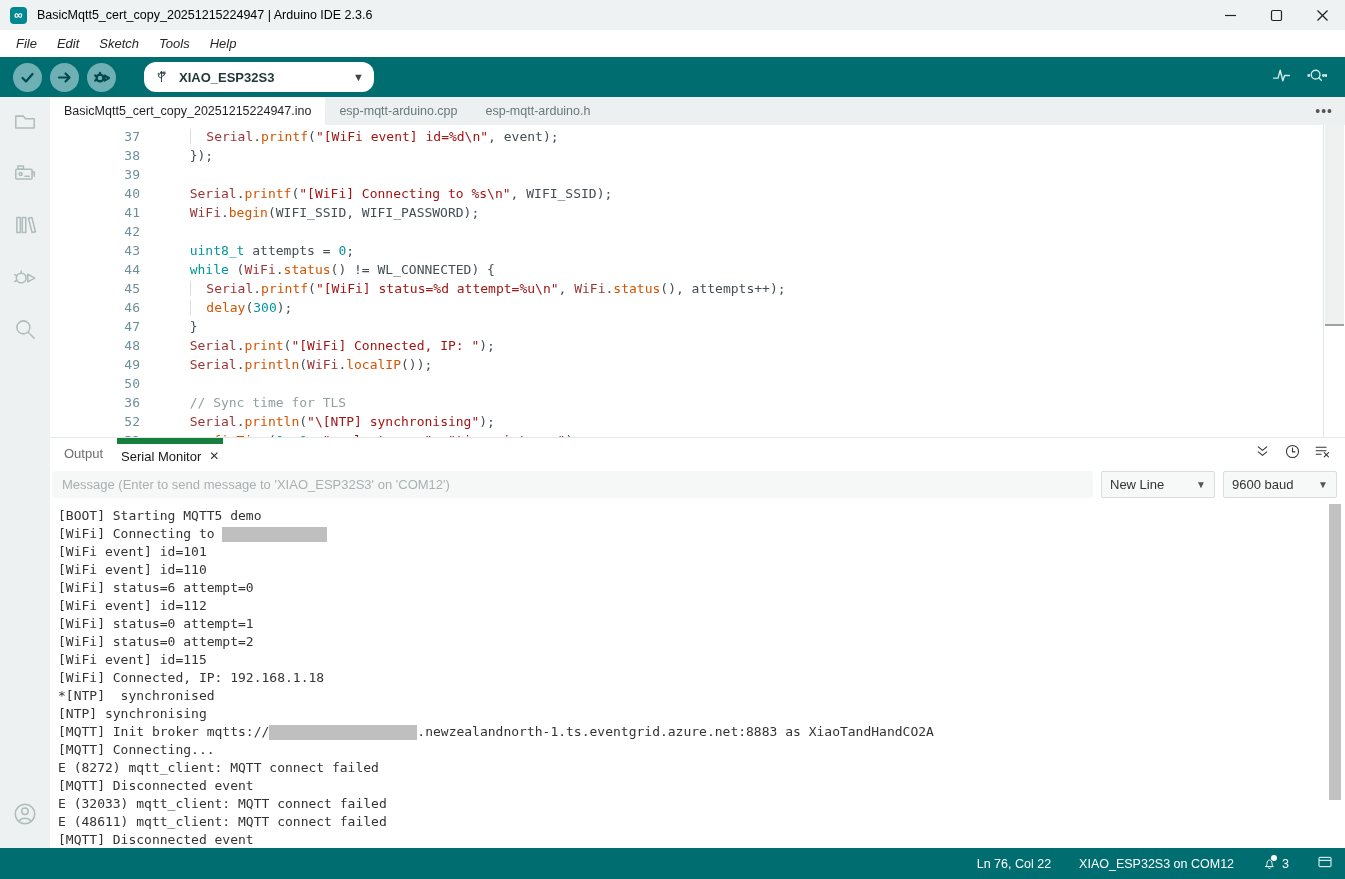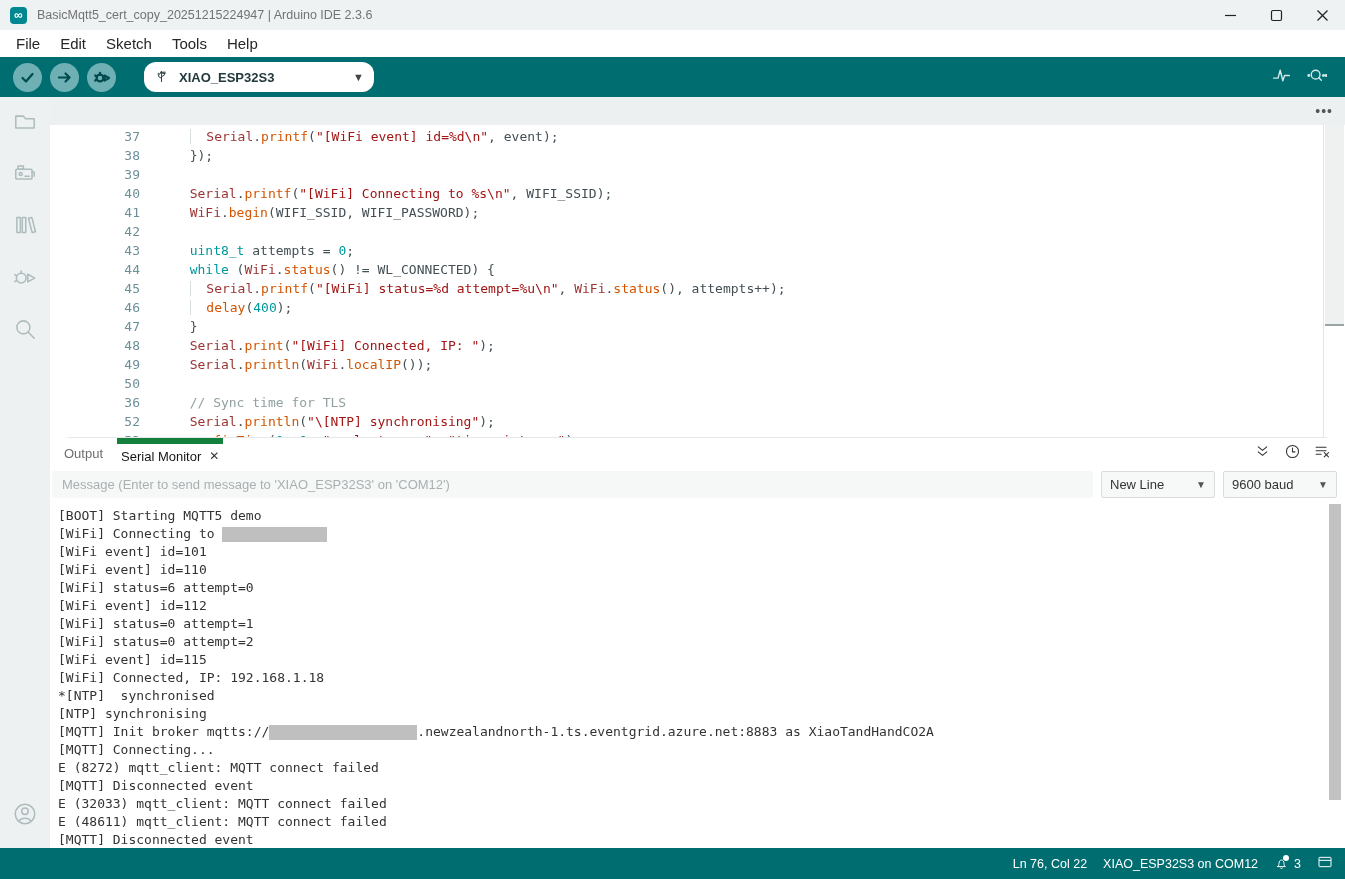--- a/index.html
+++ b/index.html
@@ -3,28 +3,28 @@
 <meta charset="utf-8">
 <style>
   * { margin:0; padding:0; box-sizing:border-box; }
   html,body { width:1345px; height:879px; overflow:hidden; }
   body { font-family:"Liberation Sans", sans-serif; background:#fff; position:relative; }
   #app { position:absolute; inset:0; width:1345px; height:879px; background:#fff; }
 
   
   .titlebar { position:absolute; left:0; top:0; width:100%; height:30px; background:#eef2f2; display:flex; align-items:center; }
   .app-logo { width:17px; height:17px; margin-left:10px; border-radius:4px; background:#00878f; color:#fff; font-size:12px; display:flex; align-items:center; justify-content:center; font-weight:bold; }
-  .title-text { margin-left:10px; font-size:12.5px; color:#737373; }
+  .title-text { margin-left:10px; font-size:12.5px; color:#000000; }
   .win-controls { margin-left:auto; display:flex; height:100%; }
   .win-btn { width:46px; height:100%; display:flex; align-items:center; justify-content:center; color:#222; }
   .win-btn svg { width:13px; height:13px; stroke:#222; stroke-width:1.2; fill:none; }
 
   
   .menubar { position:absolute; left:0; top:30px; width:100%; height:27px; background:#ffffff; display:flex; align-items:center; padding-left:6px; }
-  .menu-item { font-size:15px; color:#262626; padding:3px 10px; cursor:default; }
+  .menu-item { font-size:13px; color:#262626; padding:3px 10px; cursor:default;font-style:italic; }
 
   
   .toolbar { position:absolute; left:0; top:57px; width:100%; height:40px; background:#006d70; display:flex; align-items:center; }
   .tb-circle { width:29px; height:29px; border-radius:50%; background:#6fb0b4; margin-left:8px; display:flex; align-items:center; justify-content:center; }
   .tb-circle:first-child { margin-left:13px; }
   .tb-circle svg { width:17px; height:17px; stroke:#00494d; stroke-width:2.2; fill:none; stroke-linecap:round; stroke-linejoin:round; }
   .board-select { margin-left:28px; width:230px; height:30px; background:#ffffff; border-radius:12px; display:flex; align-items:center; padding:0 10px; }
   .board-select svg { width:15px; height:18px; stroke:#32464a; stroke-width:1.6; fill:none; }
   .board-label { margin-left:10px; font-size:13px; font-weight:bold; color:#22393b; }
   .board-caret { margin-left:auto; color:#444; font-size:11px; }
@@ -52,21 +52,21 @@
   .ti { color:#9b3434; }
   .tf { color:#d35400; }
   .ts { color:#a31515; }
   .tk { color:#00979c; }
   .tc { color:#91a0a0; }
   .tg { border-left:1px solid #d7dede; }
   .editor-sep { position:absolute; left:1323px; top:125px; width:1px; height:312px; background:#e3e6e6; }
   .editor-scroll { position:absolute; left:1325px; top:125px; width:19px; height:201px; background:rgba(100,110,110,0.10); border-bottom:2px solid #9aa4a4; }
 
   
-  .panel { position:absolute; left:50px; top:437px; width:1295px; height:411px; background:#fff; border-top:1px solid #e4e8e8;border-radius:21px; }
+  .panel { position:absolute; left:50px; top:437px; width:1295px; height:411px; background:#fff; border-top:1px solid #e4e8e8; }
   .panel-tabs { position:absolute; left:0; top:0; width:100%; height:30px; display:flex; align-items:center; background:#fff; }
   .ptab { font-size:13px; color:#6e6e6e; margin-left:10px; padding:0 4px; height:100%; display:flex; align-items:center; gap:8px; }
   .ptab.active { color:#161616; border-top:6px solid #15803d; }
   .ptab .closex { font-size:12px; color:#333; }
   .panel-icons { margin-left:auto; display:flex; align-items:center; gap:13px; margin-right:14px; }
   .panel-icons .picon svg { width:17px; height:17px; stroke:#333; stroke-width:1.5; fill:none; stroke-linecap:round; stroke-linejoin:round; }
 
   .msg-row { position:absolute; left:0; top:30px; width:100%; height:33px; display:flex; align-items:center; background:#fff; }
   .msg-input { flex:1; height:27px; margin-left:2px; background:#f6f8f8; border:none; outline:none; border-radius:3px; padding:0 10px; font-size:13px; color:#333; font-family:"Liberation Sans", sans-serif; }
   .msg-input::placeholder { color:#a9b0b0; }
@@ -74,21 +74,21 @@
   .dropdown:last-child { margin-right:8px; }
   .dd-caret { margin-left:auto; font-size:10px; color:#555; }
 
   .serial-out { position:absolute; left:0; top:63px; width:1275px; height:348px; overflow:hidden; padding:6px 0 0 8px; font-family:"DejaVu Sans Mono", monospace; font-size:13px; color:#333; }
   .sline { height:18px; line-height:18px; white-space:pre; display:flex; align-items:center; }
   .redact { display:inline-block; height:15px; background:#bfbfbf; margin:0 0 0 0; }
   .serial-scroll { position:absolute; right:4px; top:66px; width:12px; height:296px; background:#c2c2c2; }
 
   
   .statusbar { position:absolute; left:0; top:848px; width:100%; height:31px; background:#006d70; display:flex; align-items:center; color:#fff; font-size:12.5px; }
-  .status-right { margin-left:auto; display:flex; align-items:center; gap:16px; margin-right:12px; }
+  .status-right { margin-left:auto; display:flex; align-items:center; gap:28px; margin-right:12px; }
   .bell-wrap { display:flex; align-items:center; gap:5px; position:relative; }
   .bell-wrap svg { width:15px; height:15px; stroke:#fff; stroke-width:1.6; fill:none; stroke-linecap:round; stroke-linejoin:round; }
   .bell-dot { position:absolute; left:9px; top:-1px; width:6px; height:6px; border-radius:50%; background:#fff; }
   .panel-toggle svg { width:16px; height:16px; stroke:#fff; stroke-width:1.5; fill:none; }
 </style>
 </head>
 <body>
 
 <div id="app">
 
@@ -214,34 +214,39 @@
       <div class="side-icon side-bottom">
         <span><svg viewBox="0 0 24 24">
             <circle cx="12" cy="12" r="9"></circle>
             <circle cx="12" cy="9.5" r="3"></circle>
             <path d="M6.5 18.5 a6.5 5.5 0 0 1 11 0"></path>
           </svg></span>
       </div>
     </div>
 
   <div class="tabbar">
+    <div id="tabs-host" style="display:flex;">
+        <div class="etab active">BasicMqtt5_cert_copy_20251215224947.ino</div>
+        <div class="etab">esp-mqtt-arduino.cpp</div>
+        <div class="etab">esp-mqtt-arduino.h</div>
+      </div>
     <div class="tab-more">•••</div>
   </div>
 
   <div class="editor">
       <div class="crow"><span class="ln">37</span><span class="cline"><span class="tp">  </span><span class="tp tg">  </span><span class="ti">Serial</span><span class="tp">.</span><span class="tf">printf</span><span class="tp">(</span><span class="ts">"[WiFi event] id=%d\n"</span><span class="tp">, event);</span></span></div>
       <div class="crow"><span class="ln">38</span><span class="cline"><span class="tp">  });</span></span></div>
       <div class="crow"><span class="ln">39</span><span class="cline"></span></div>
       <div class="crow"><span class="ln">40</span><span class="cline"><span class="tp">  </span><span class="ti">Serial</span><span class="tp">.</span><span class="tf">printf</span><span class="tp">(</span><span class="ts">"[WiFi] Connecting to %s\n"</span><span class="tp">, WIFI_SSID);</span></span></div>
       <div class="crow"><span class="ln">41</span><span class="cline"><span class="tp">  </span><span class="ti">WiFi</span><span class="tp">.</span><span class="tf">begin</span><span class="tp">(WIFI_SSID, WIFI_PASSWORD);</span></span></div>
       <div class="crow"><span class="ln">42</span><span class="cline"></span></div>
       <div class="crow"><span class="ln">43</span><span class="cline"><span class="tp">  </span><span class="tk">uint8_t</span><span class="tp"> attempts = </span><span class="tk">0</span><span class="tp">;</span></span></div>
       <div class="crow"><span class="ln">44</span><span class="cline"><span class="tp">  </span><span class="tk">while</span><span class="tp"> (</span><span class="ti">WiFi</span><span class="tp">.</span><span class="tf">status</span><span class="tp">() != WL_CONNECTED) {</span></span></div>
       <div class="crow"><span class="ln">45</span><span class="cline"><span class="tp">  </span><span class="tp tg">  </span><span class="ti">Serial</span><span class="tp">.</span><span class="tf">printf</span><span class="tp">(</span><span class="ts">"[WiFi] status=%d attempt=%u\n"</span><span class="tp">, </span><span class="ti">WiFi</span><span class="tp">.</span><span class="tf">status</span><span class="tp">(), attempts++);</span></span></div>
-      <div class="crow"><span class="ln">46</span><span class="cline"><span class="tp">  </span><span class="tp tg">  </span><span class="tf">delay</span><span class="tp">(</span><span class="tk">400</span><span class="tp">);</span></span></div>
+      <div class="crow"><span class="ln">46</span><span class="cline"><span class="tp">  </span><span class="tp tg">  </span><span class="tf">delay</span><span class="tp">(</span><span class="tk">300</span><span class="tp">);</span></span></div>
       <div class="crow"><span class="ln">47</span><span class="cline"><span class="tp">  }</span></span></div>
       <div class="crow"><span class="ln">48</span><span class="cline"><span class="tp">  </span><span class="ti">Serial</span><span class="tp">.</span><span class="tf">print</span><span class="tp">(</span><span class="ts">"[WiFi] Connected, IP: "</span><span class="tp">);</span></span></div>
       <div class="crow"><span class="ln">49</span><span class="cline"><span class="tp">  </span><span class="ti">Serial</span><span class="tp">.</span><span class="tf">println</span><span class="tp">(</span><span class="ti">WiFi</span><span class="tp">.</span><span class="tf">localIP</span><span class="tp">());</span></span></div>
       <div class="crow"><span class="ln">50</span><span class="cline"></span></div>
       <div class="crow"><span class="ln">36</span><span class="cline"><span class="tp">  </span><span class="tc">// Sync time for TLS</span></span></div>
       <div class="crow"><span class="ln">52</span><span class="cline"><span class="tp">  </span><span class="ti">Serial</span><span class="tp">.</span><span class="tf">println</span><span class="tp">(</span><span class="ts">"\[NTP] synchronising"</span><span class="tp">);</span></span></div>
       <div class="crow"><span class="ln">53</span><span class="cline"><span class="tp">  </span><span class="tf">configTime</span><span class="tp">(</span><span class="tk">0</span><span class="tp">, </span><span class="tk">0</span><span class="tp">, </span><span class="ts">"pool.ntp.org"</span><span class="tp">, </span><span class="ts">"time.nist.gov"</span><span class="tp">);</span></span></div>
     </div>
   <div class="editor-sep"></div>
   <div class="editor-scroll"></div>

